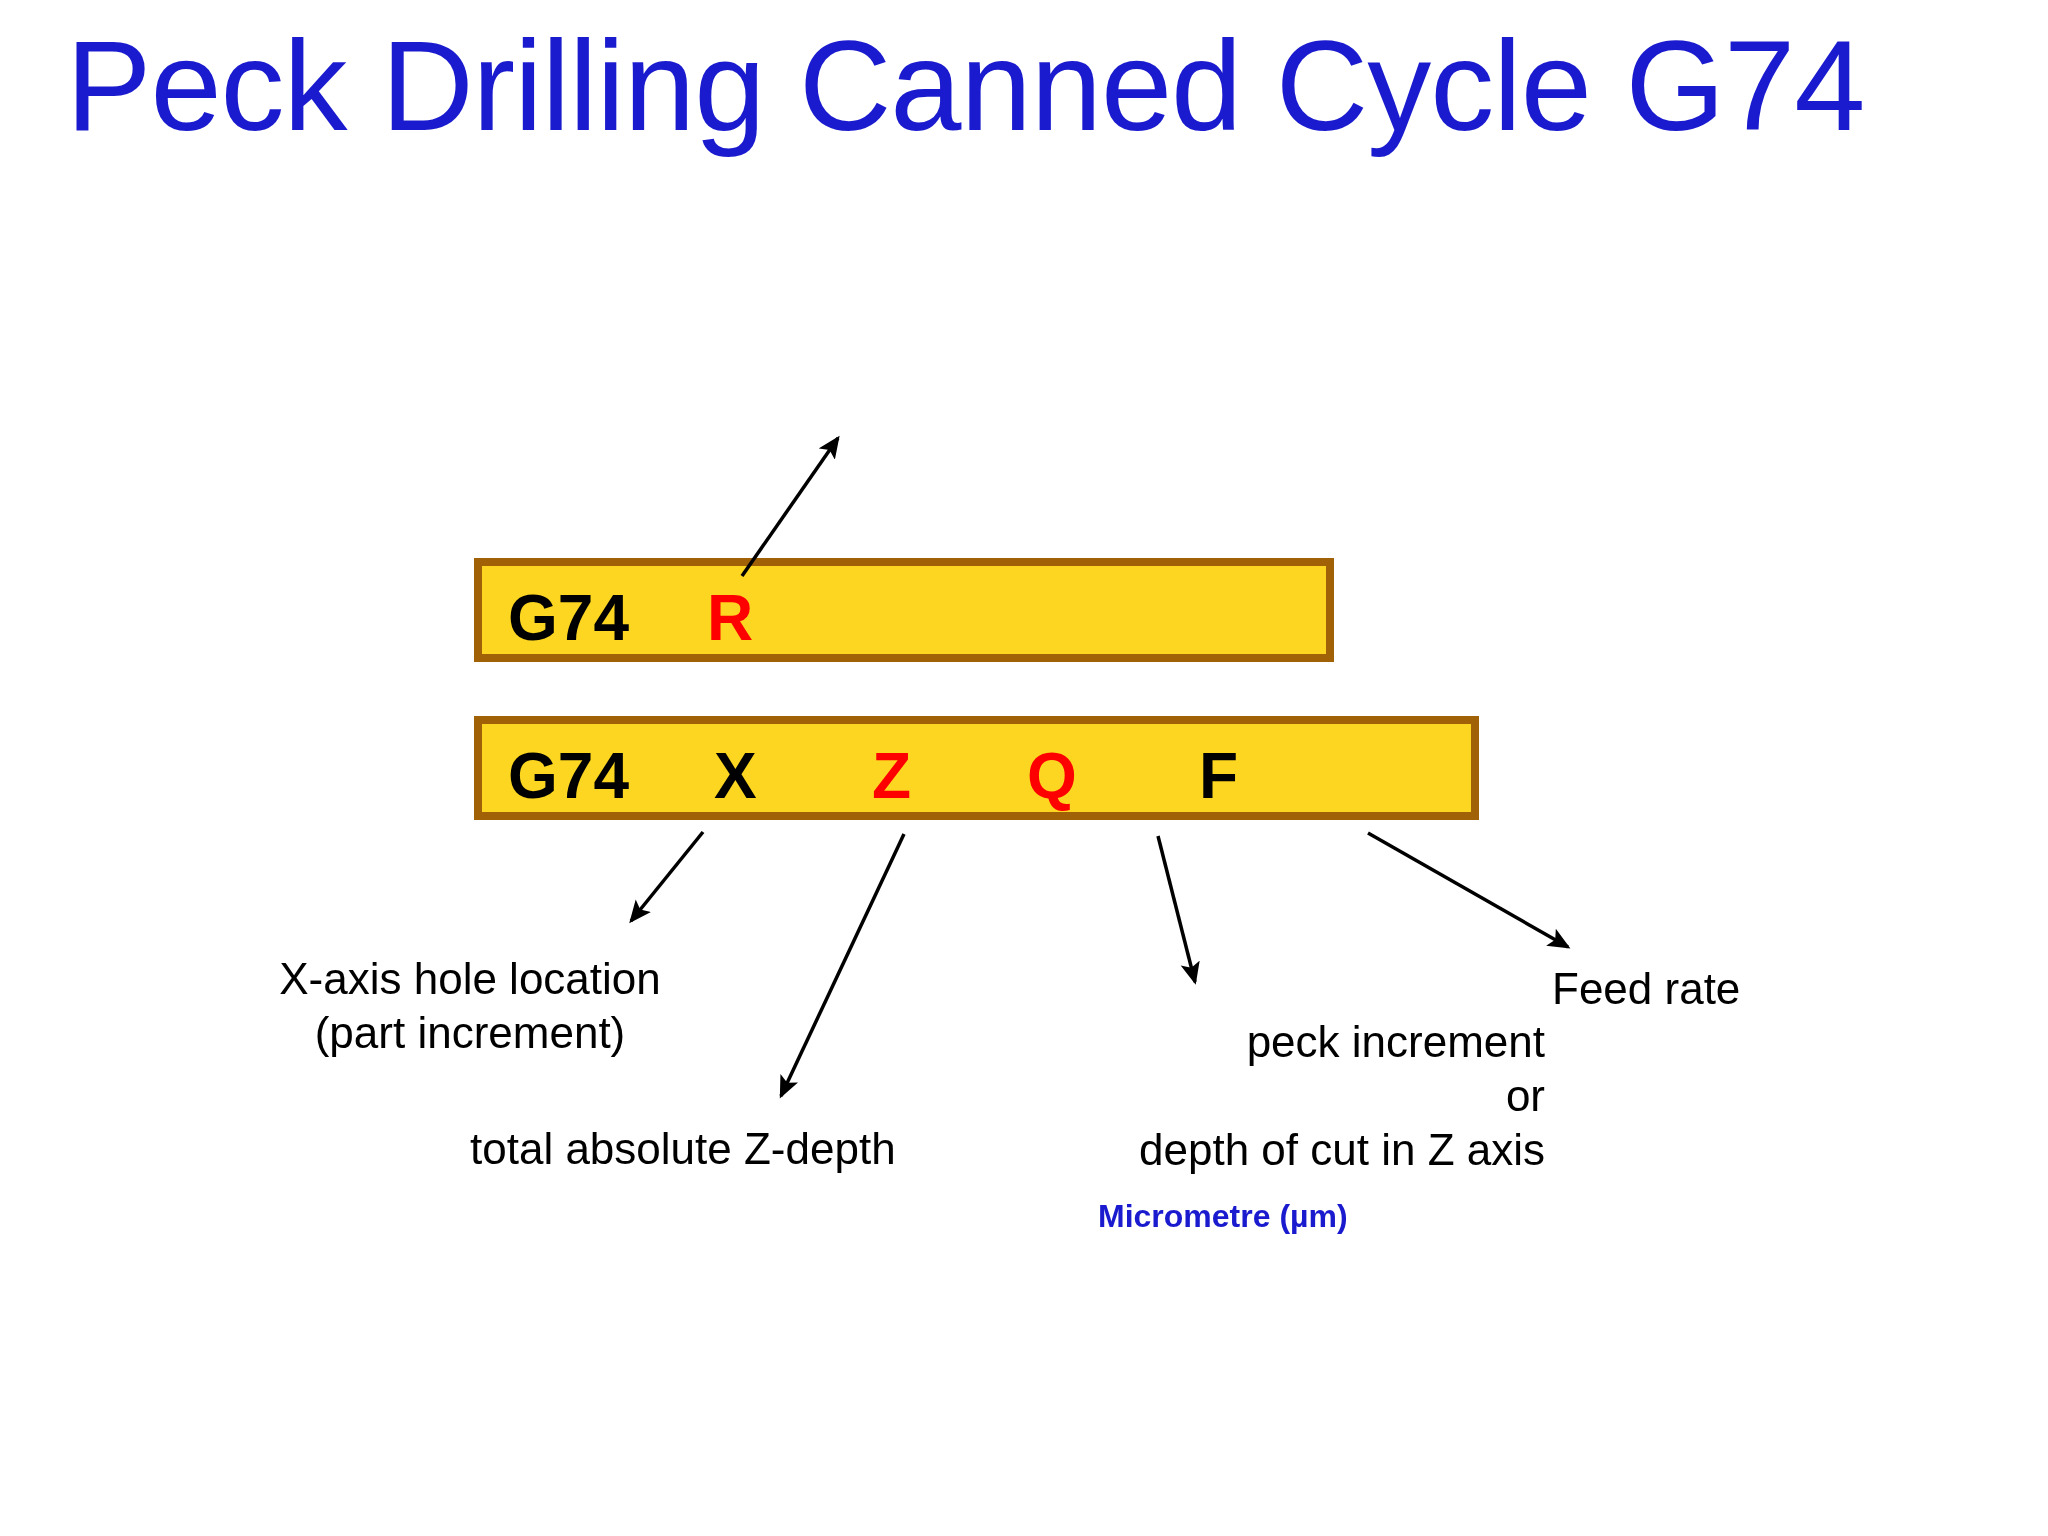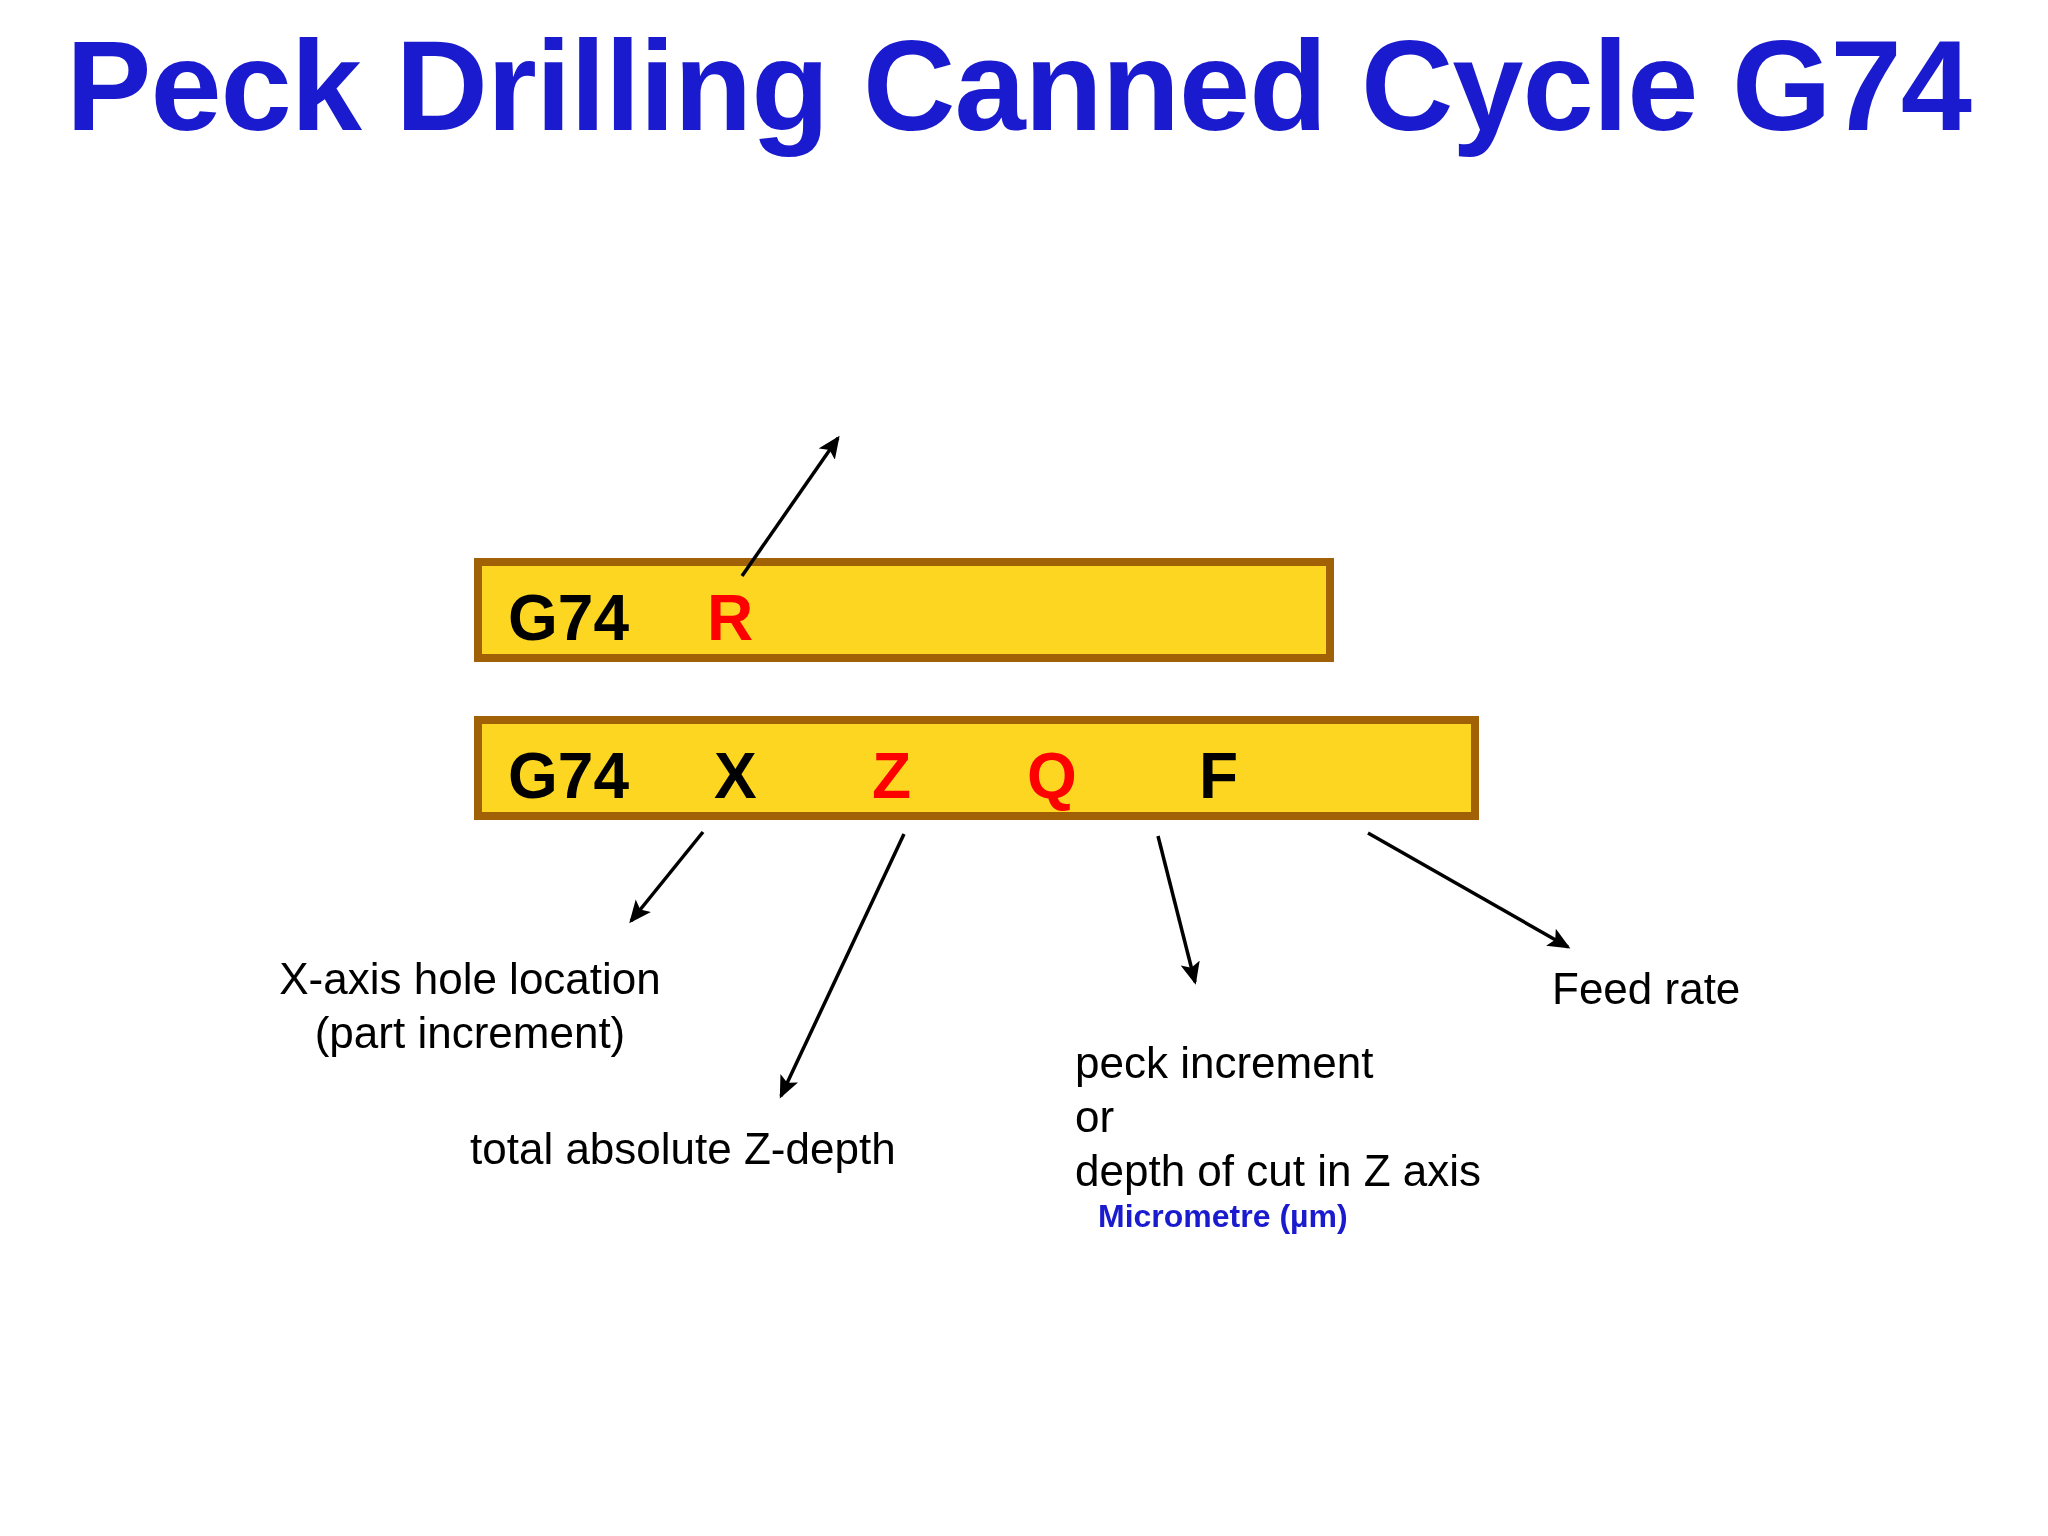--- a/index.html
+++ b/index.html
@@ -18,21 +18,21 @@
     overflow: hidden;
   }
   
   #slide-title {
     position: absolute;
     left: 66px;
     top: 22px;
     width: 1920px;
     font-size: 128px;
     line-height: 1.0;
-    font-weight: 700;
+    font-weight: 400;
     color: #1A1ACE;
     letter-spacing: -1px;
     white-space: nowrap;
   }
   
   .code-bar {
     position: absolute;
     background: #FCD620;
     border: 8px solid #a16207;
     box-sizing: border-box;
@@ -69,21 +69,21 @@
   .callout {
     position: absolute;
     font-size: 44px;
     line-height: 54px;
     color: #000000;
     white-space: pre-line;
   }
   #label-amount-of-retract { left: 852px;  top: 366px;  text-align: left; }
   #label-x-axis            { left: 250px;  top: 952px;  width: 440px; text-align: center; }
   #label-z-depth           { left: 470px;  top: 1122px; text-align: left; }
-  #label-peck              { left: 1075px; top: 1015px; width: 470px; text-align: left; margin-top: 21px; }
+  #label-peck              { left: 1075px; top: 1015px; width: 470px; text-align: right; }
   #label-feed-rate         { left: 1552px; top: 962px;  text-align: center; }
   #label-micrometre {
     position: absolute;
     left: 1098px;
     top: 1198px;
     width: 420px;
     text-align: left;
     font-size: 32px;
     font-weight: bold;
     color: #1A1ACE;

